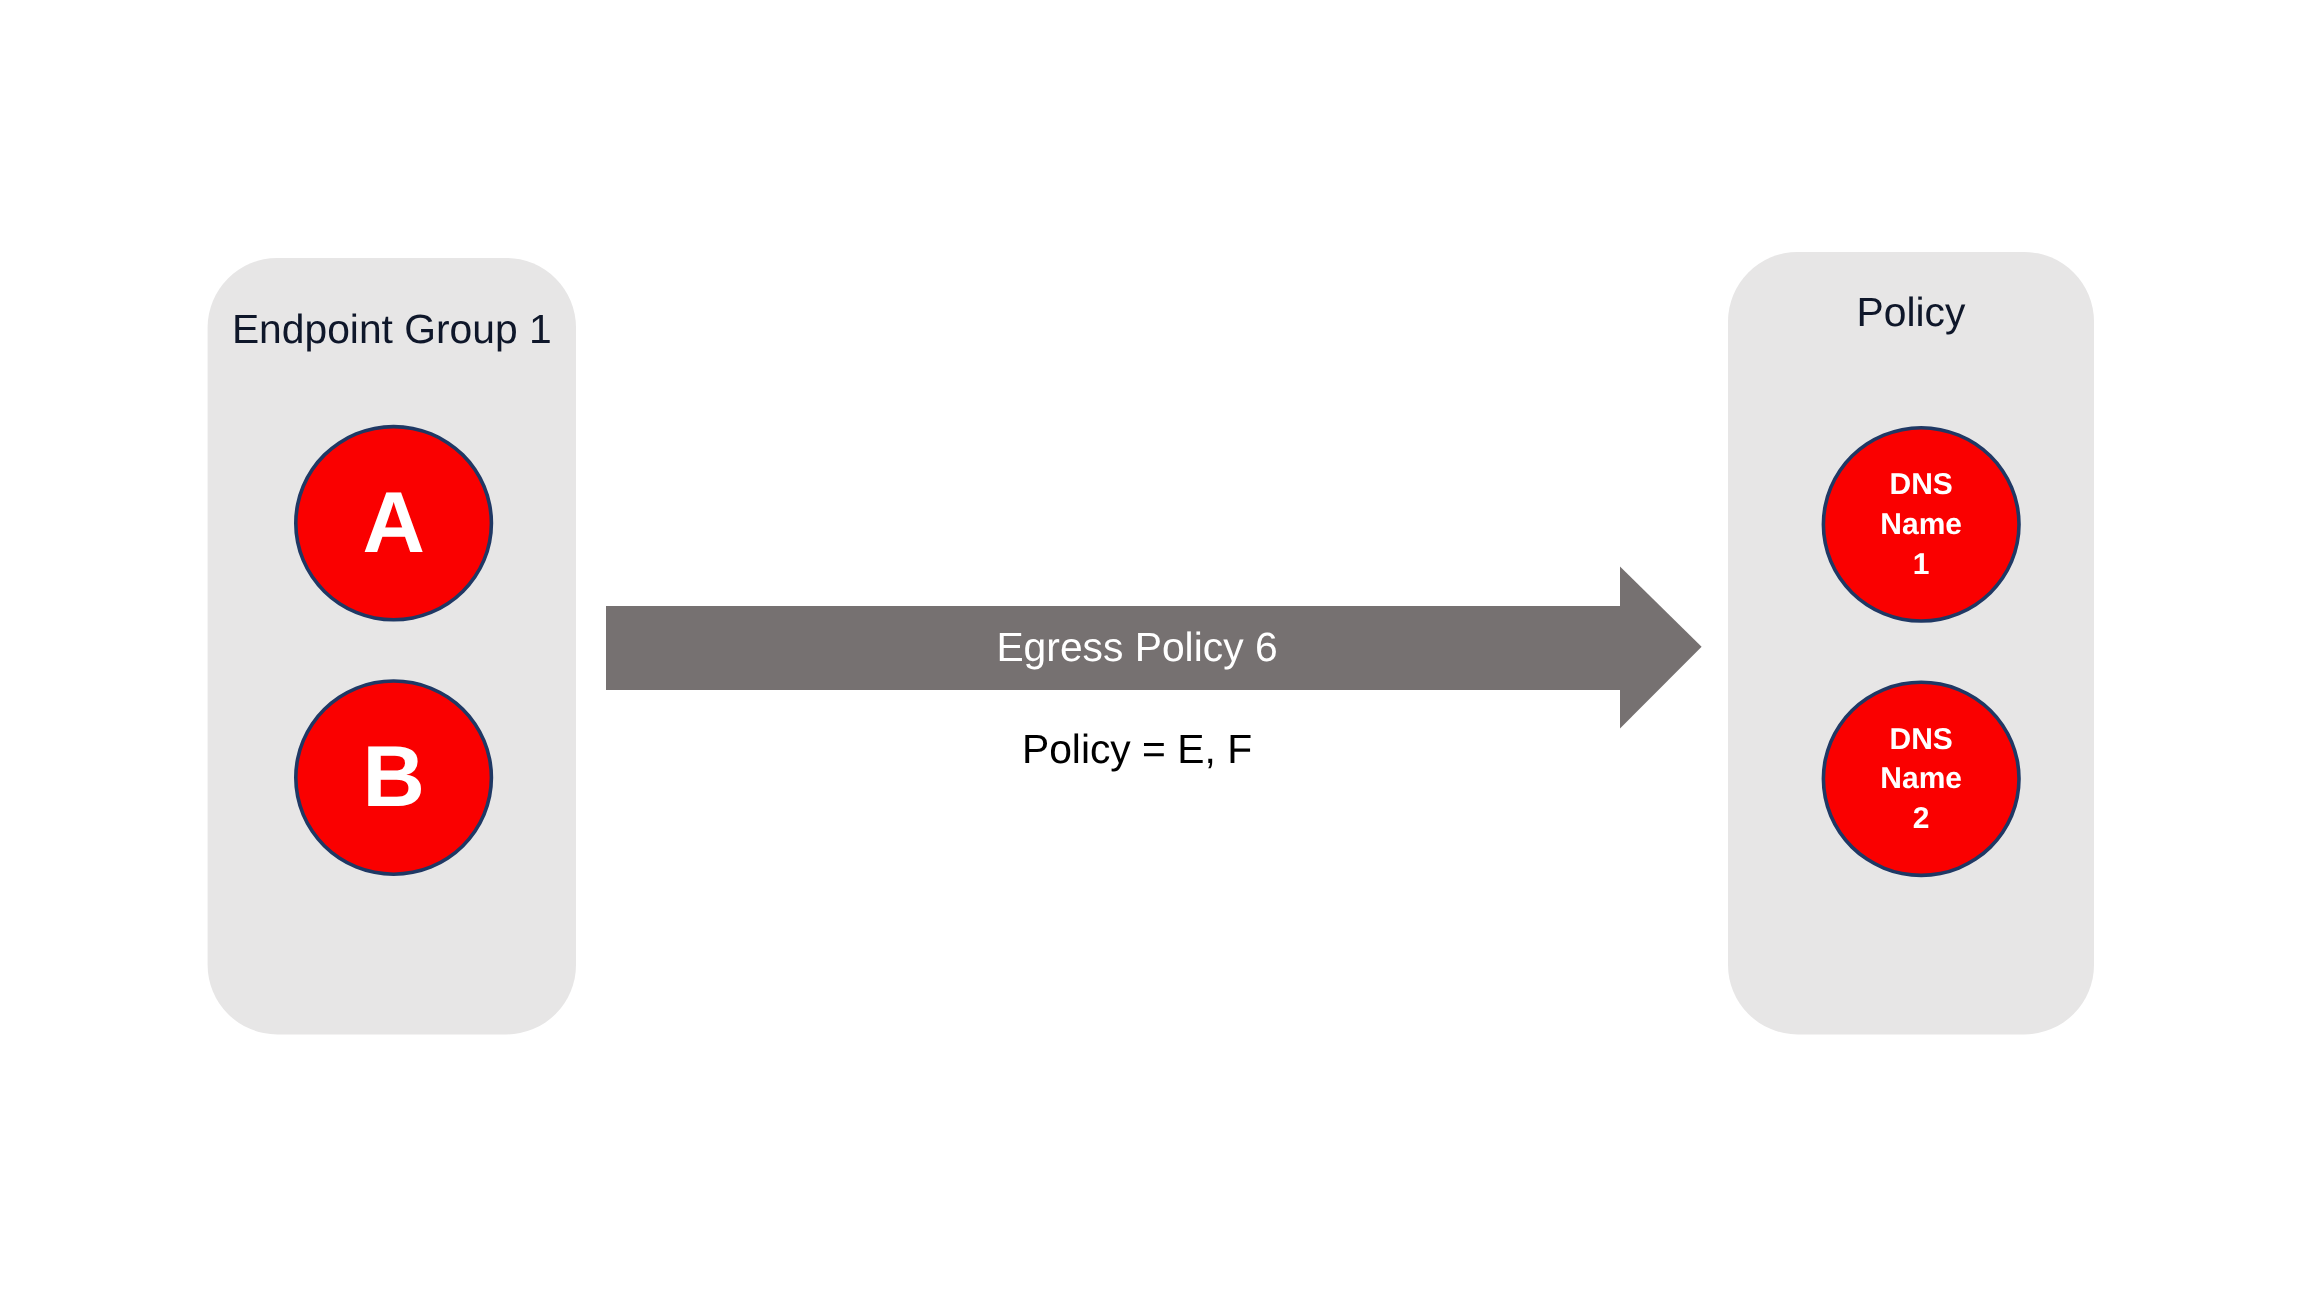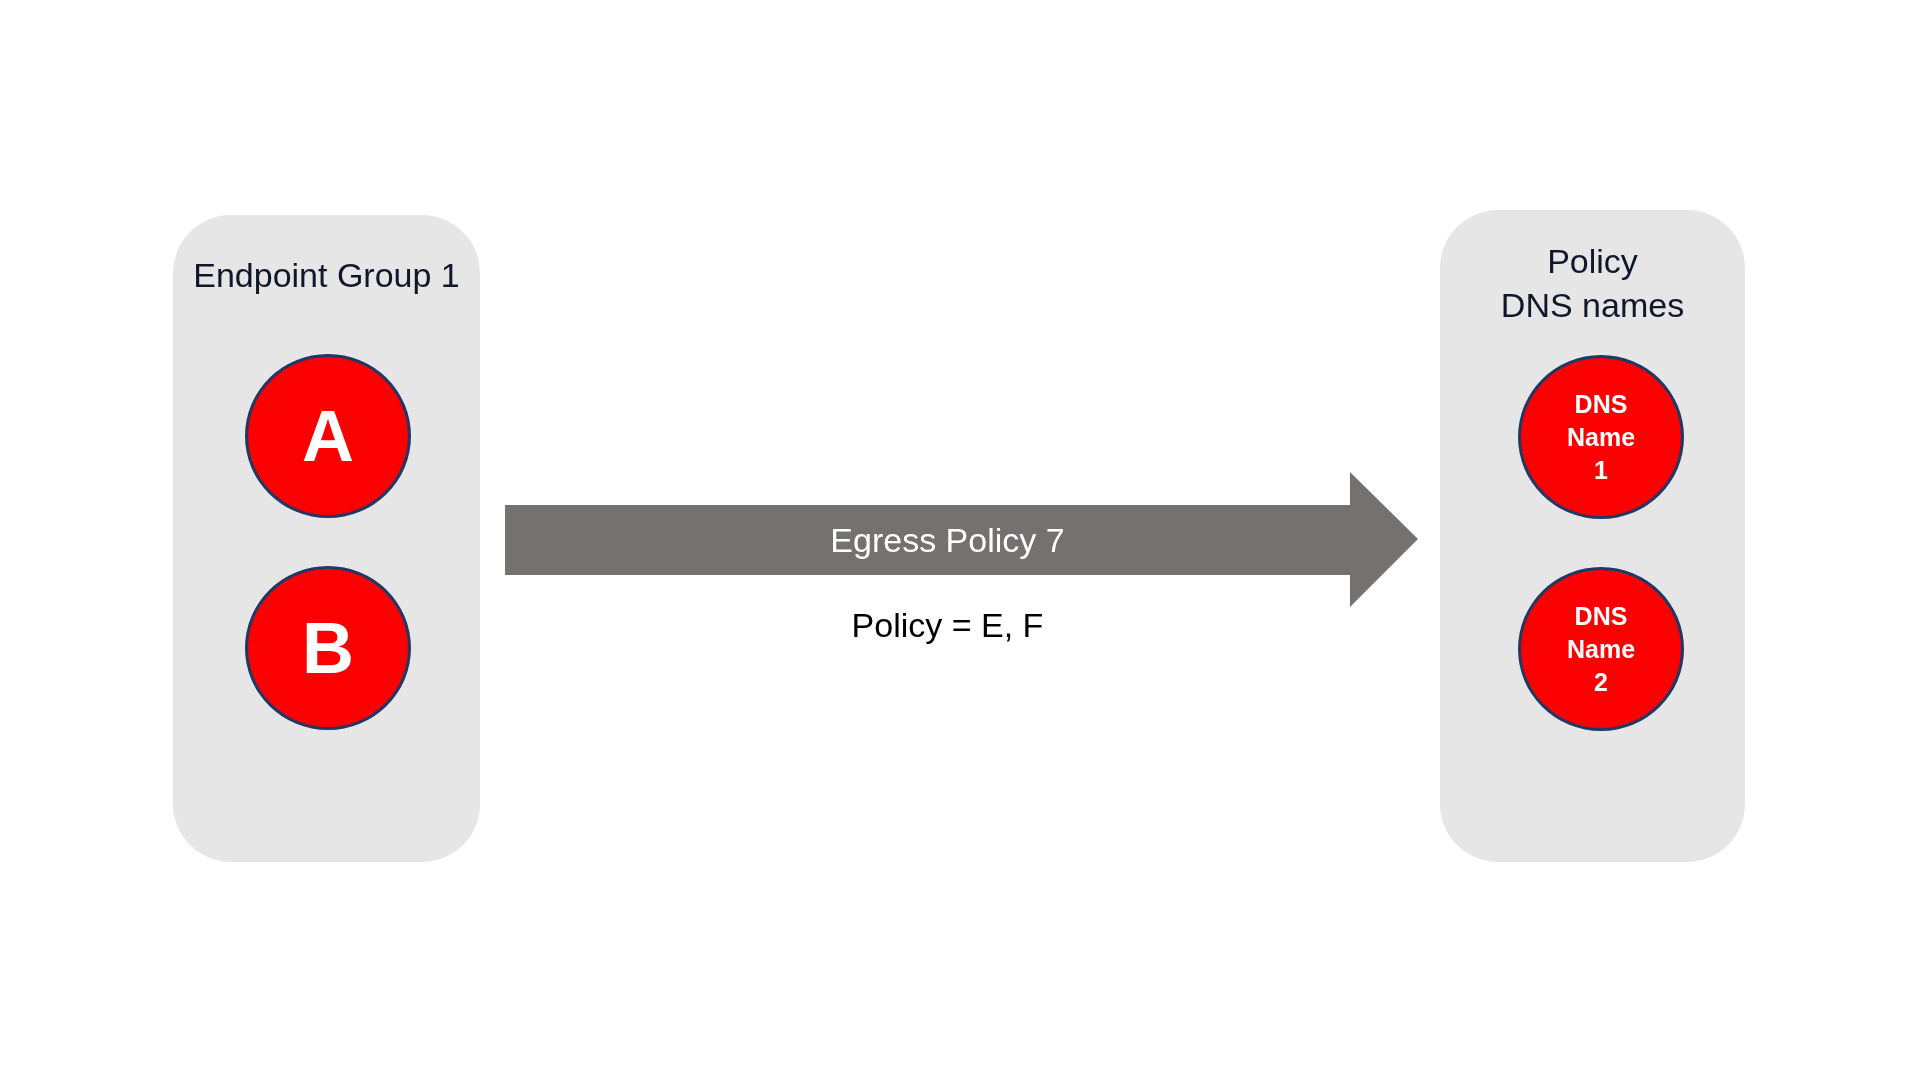--- a/index.html
+++ b/index.html
@@ -102,29 +102,28 @@
   <div class="panel-title">Endpoint Group 1</div>
   <div class="node node-a">
     <span class="node-letter">A</span>
   </div>
   <div class="node node-b">
     <span class="node-letter">B</span>
   </div>
 </div>
 
 <div class="arrow-shaft">
-  <span class="arrow-label">Egress Policy 7</span>
+  <span class="arrow-label">Egress Policy 6</span>
 </div>
 <div class="arrow-head"></div>
 <div class="arrow-sublabel">Policy = E, F</div>
 
 <div class="group-panel panel-right">
   <div class="panel-title">
     <div>Policy</div>
-    <div>DNS names</div>
   </div>
   <div class="node node-dns1">
     <span class="node-line">DNS</span>
     <span class="node-line">Name</span>
     <span class="node-line">1</span>
   </div>
   <div class="node node-dns2">
     <span class="node-line">DNS</span>
     <span class="node-line">Name</span>
     <span class="node-line">2</span>

